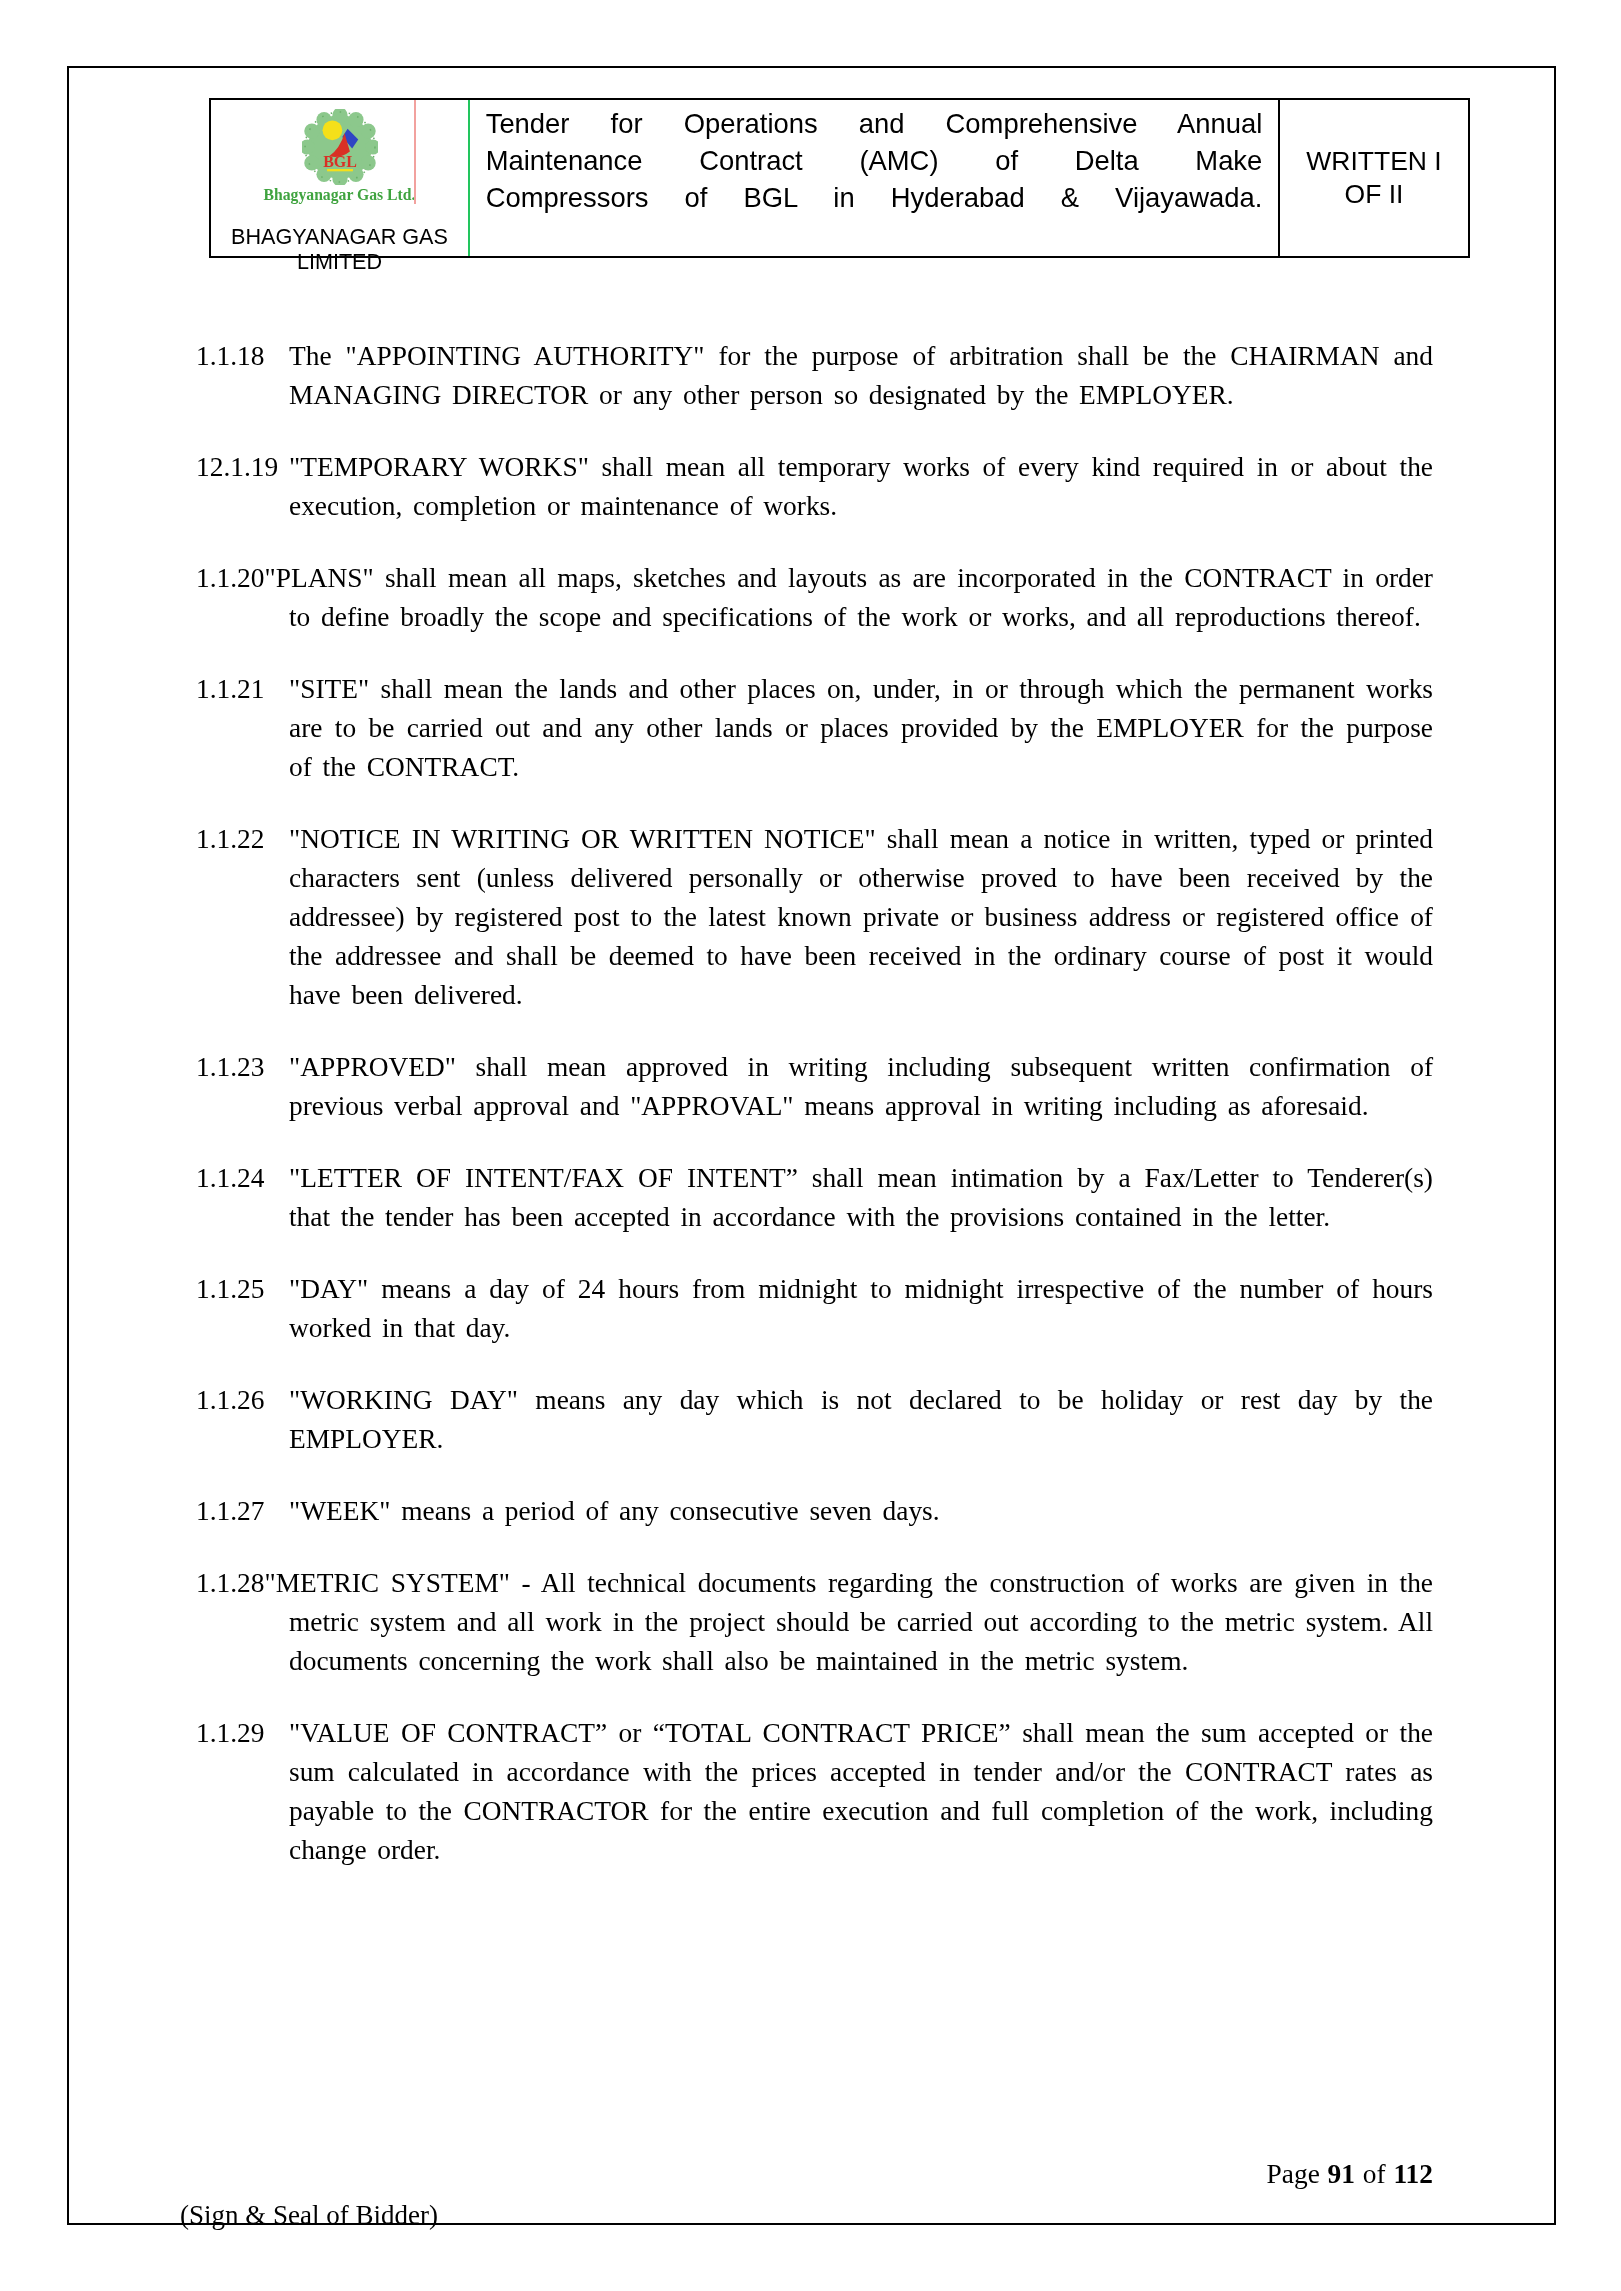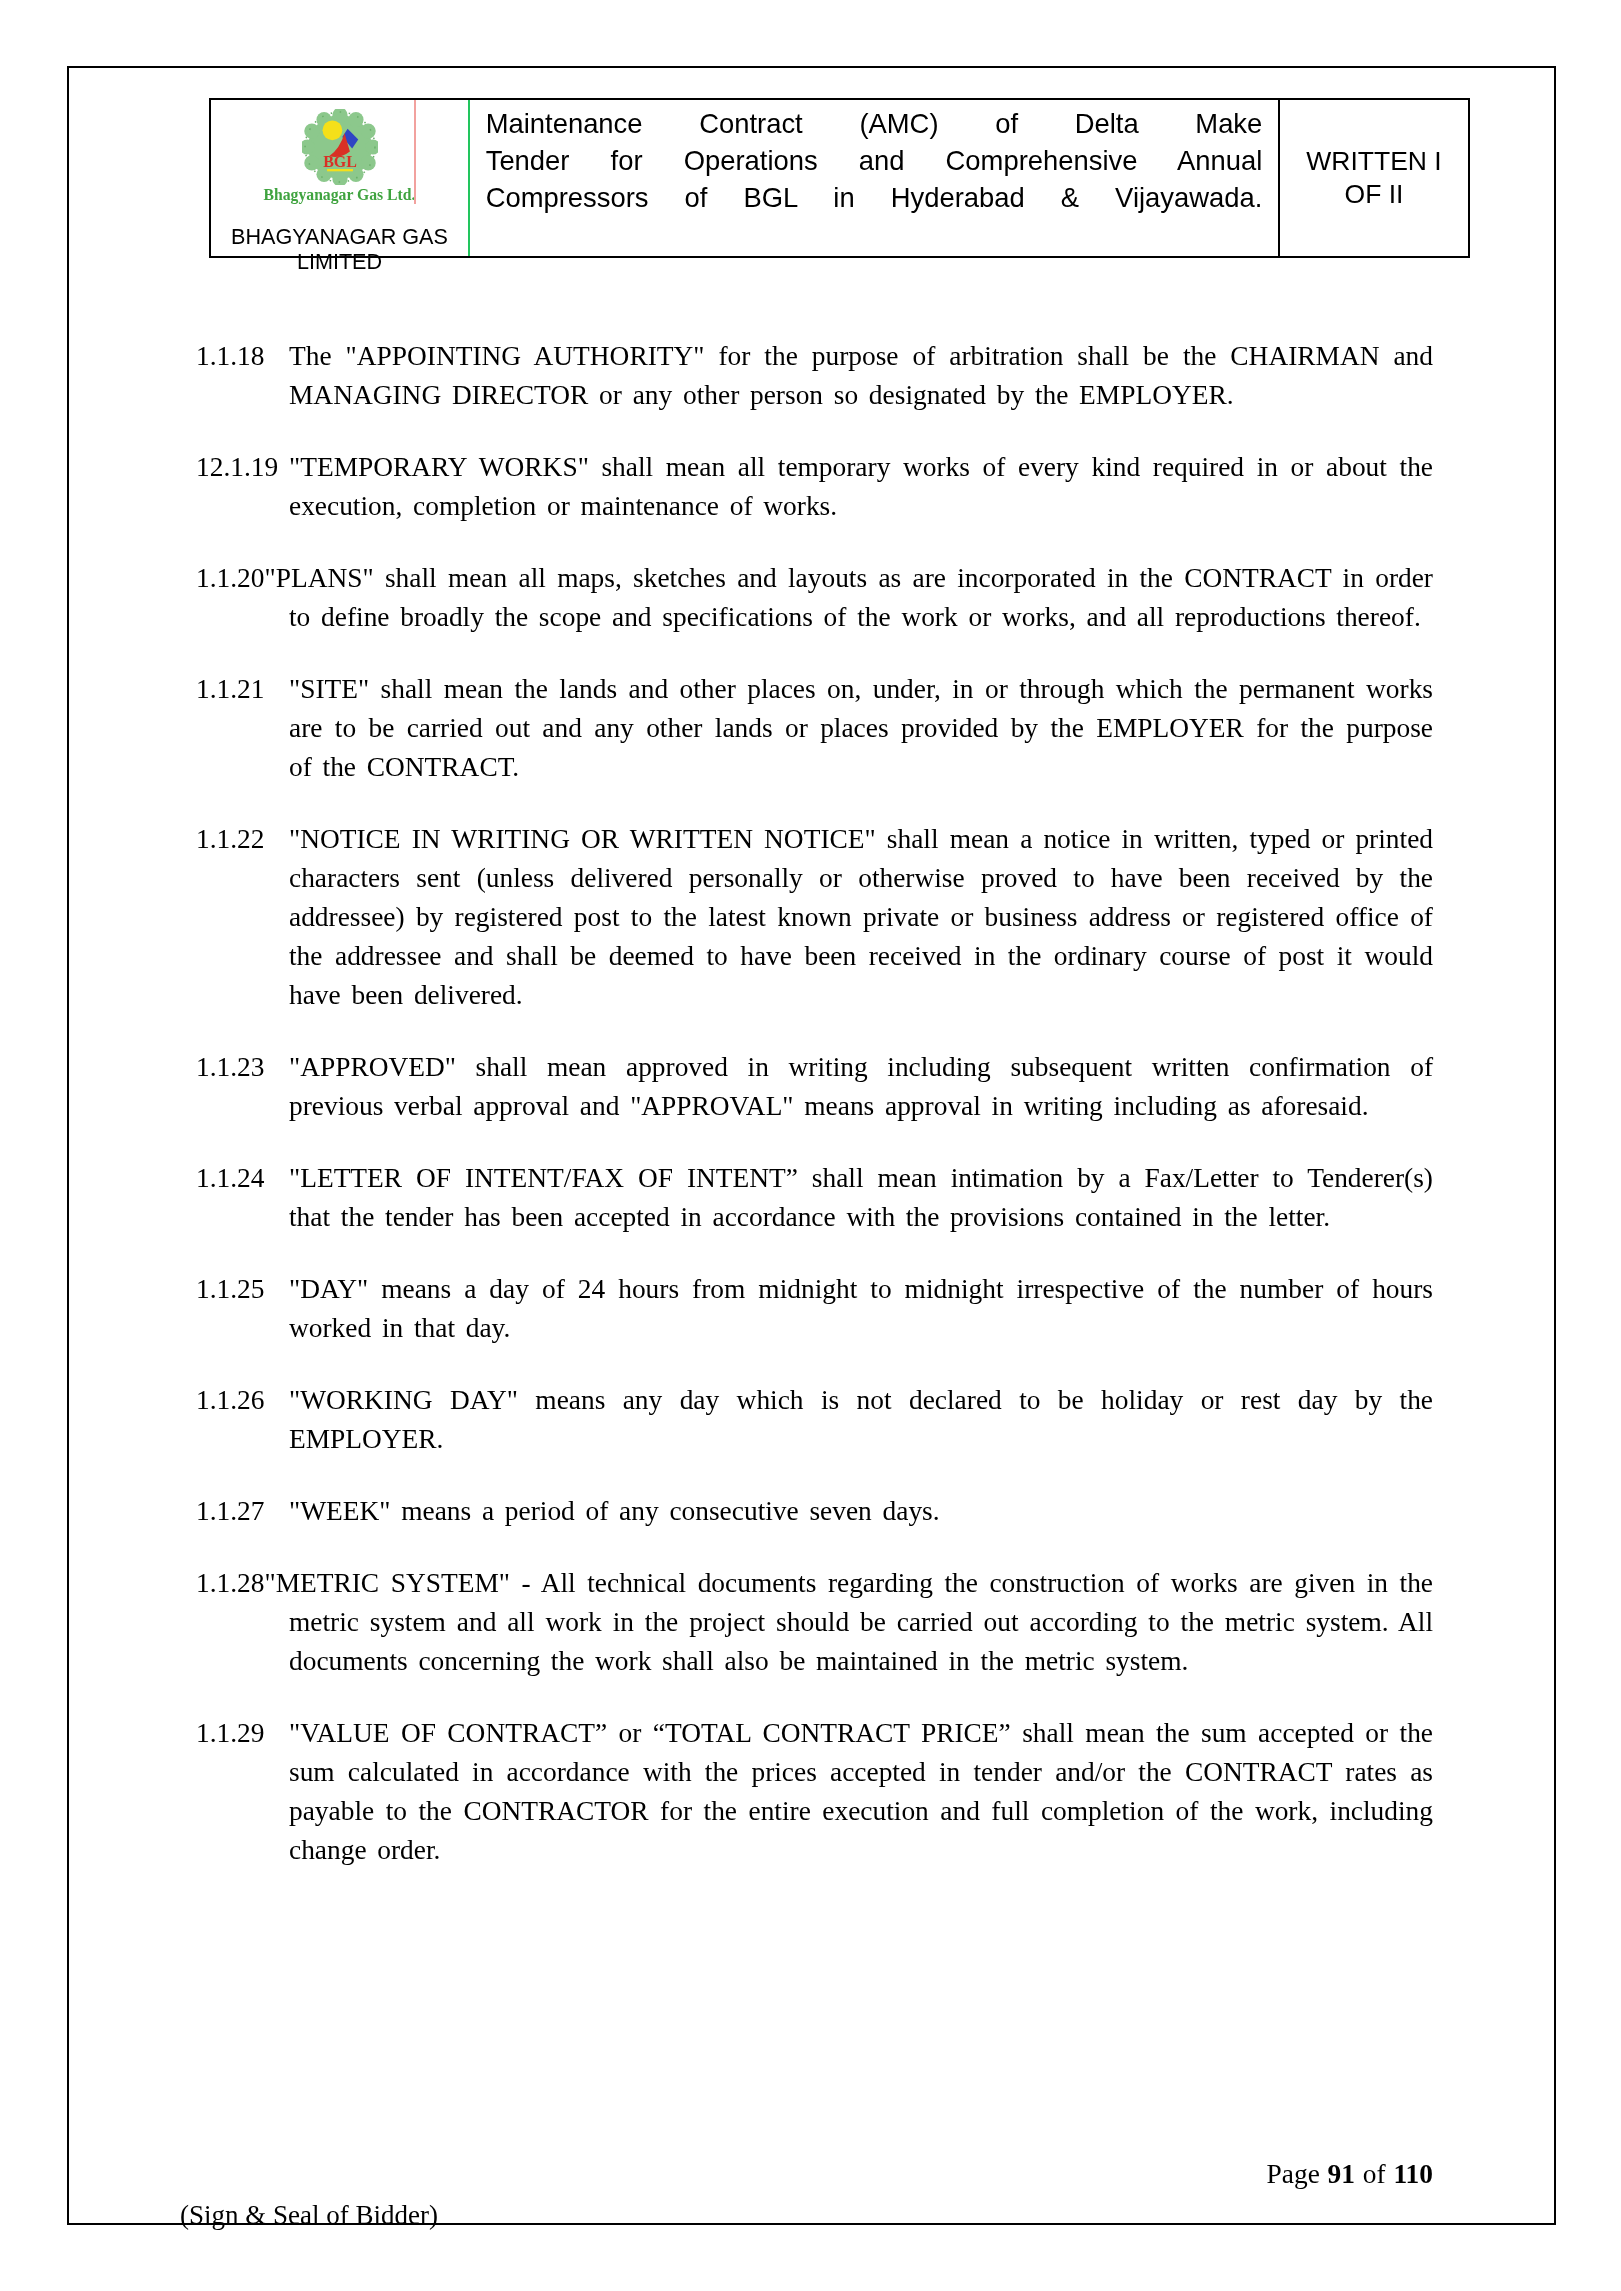--- a/index.html
+++ b/index.html
@@ -109,22 +109,22 @@
           <rect x="33" y="79" width="34" height="3" fill="#f5e019"></rect>
         </g>
       </svg>
 
       <div class="logo-caption" style="color:#3fa33f">Bhagyanagar Gas Ltd.</div>
 
       <div class="company-name">BHAGYANAGAR GAS LIMITED</div>
     </div>
 
     <div class="cell cell-title">
+      <div class="title-text just">Tender for Operations and Comprehensive Annual</div>
       <div class="title-text just">Maintenance Contract (AMC) of Delta Make</div>
-      <div class="title-text just">Tender for Operations and Comprehensive Annual</div>
       <div class="title-text just">Compressors of BGL in Hyderabad &amp; Vijayawada.</div>
     </div>
 
     <div class="cell cell-vol">
       <div class="vol-text">WRITTEN I</div>
       <div class="vol-text">OF II</div>
     </div>
   </div>
 
   <div class="body-text">
@@ -150,17 +150,17 @@
     <div class="para"><span class="num">1.1.27</span><span>"WEEK" means a period of any consecutive seven days.</span></div>
 
     <div class="para runin"><span class="num">1.1.28</span><span>"METRIC SYSTEM" - All technical documents regarding the construction of works are given in the metric system and all work in the project should be carried out according to the metric system. All documents concerning the work shall also be maintained in the metric system.</span></div>
 
     <div class="para"><span class="num">1.1.29</span><span>"VALUE OF CONTRACT” or “TOTAL CONTRACT PRICE” shall mean the sum accepted or the sum calculated in accordance with the prices accepted in tender and/or the CONTRACT rates as payable to the CONTRACTOR for the entire execution and full completion of the work, including change order.</span></div>
   </div>
 
   <div class="footer-left">(Sign &amp; Seal of Bidder)</div>
 
   <div class="footer-right">
-    <span>Page</span><span class="pg-bold">91</span><span>of</span><span class="pg-bold">110</span>
+    <span>Page</span><span class="pg-bold">91</span><span>of</span><span class="pg-bold">112</span>
   </div>
 
 </div>
 
 
 </body></html>

